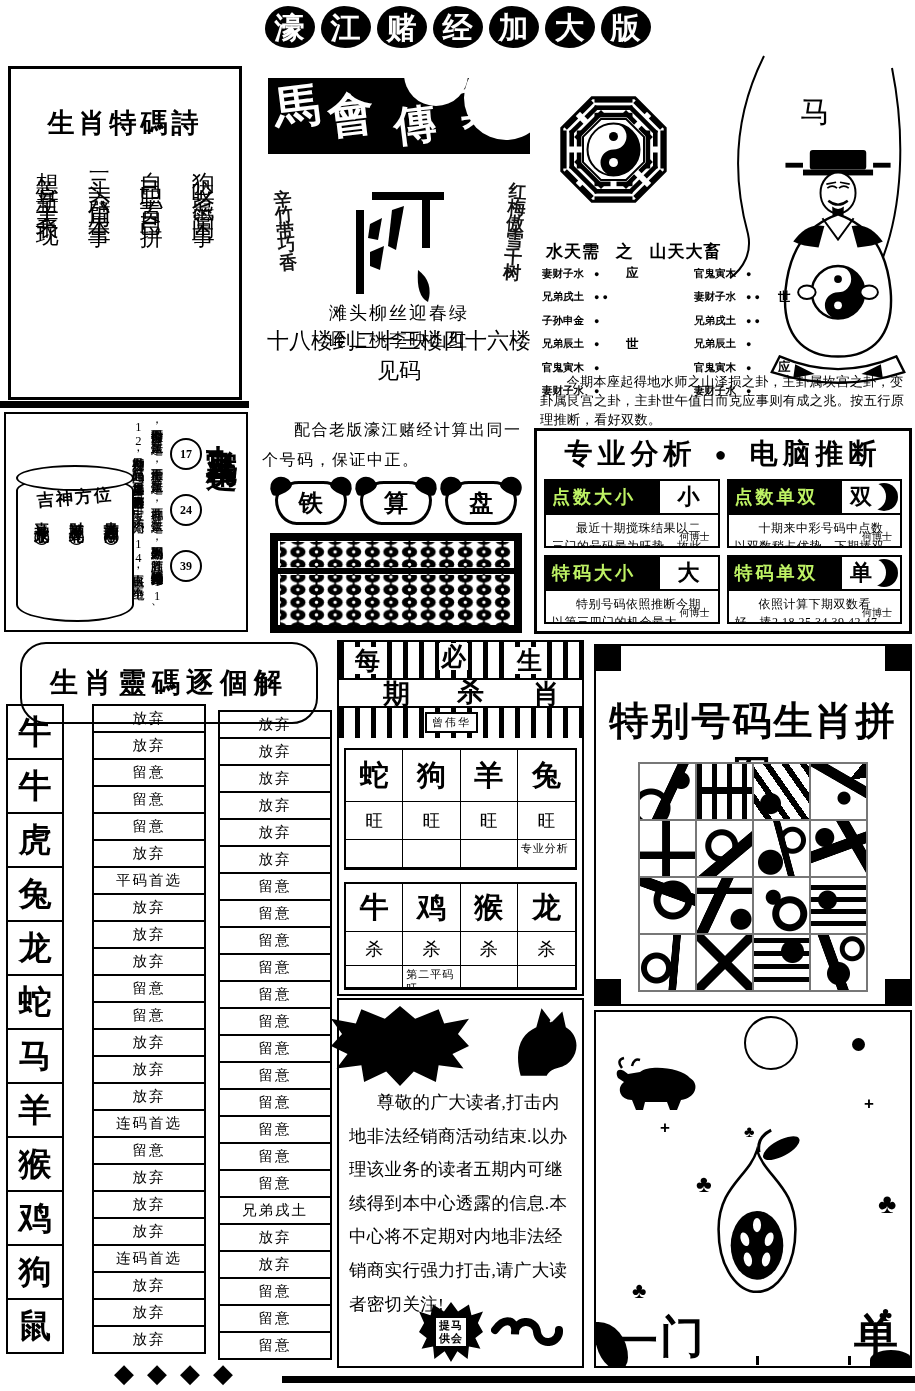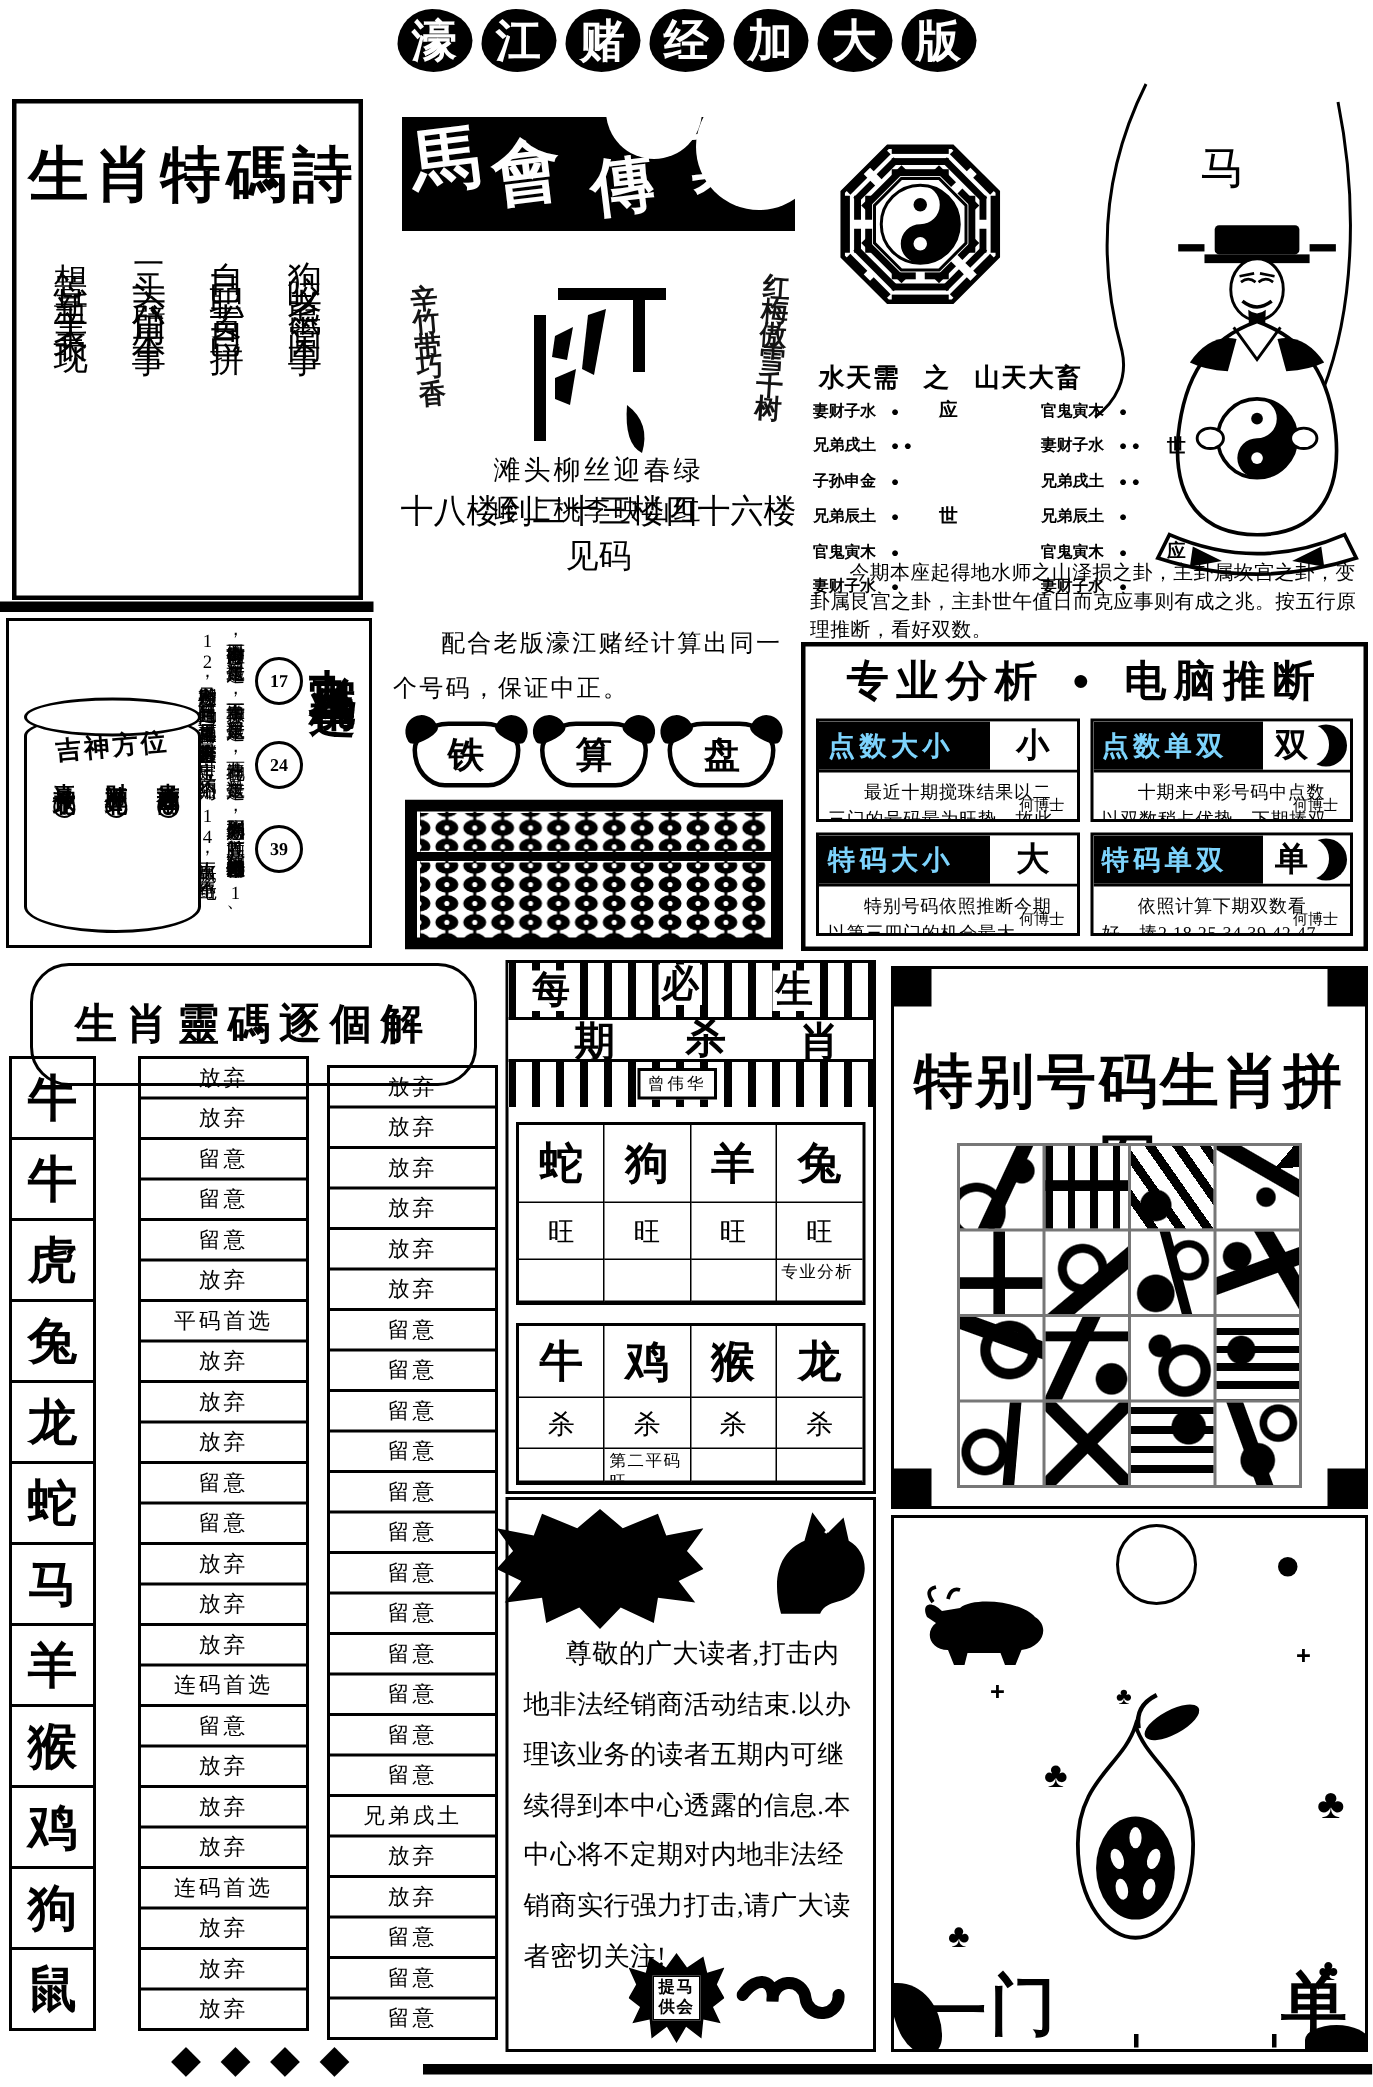--- a/index.html
+++ b/index.html
@@ -8,21 +8,21 @@
   font-family:"Liberation Serif","DejaVu Serif",serif;overflow:hidden}
 
 
 .header{position:absolute;left:0;top:6px;width:100%;text-align:center}
 .blob{display:inline-block;width:50px;height:42px;margin:0 3px;background:#000;
   border-radius:46% 54% 52% 48%/55% 50% 50% 45%;color:#fff;font-weight:bold;
   font-family:"Liberation Sans","DejaVu Sans",sans-serif;font-size:30px;line-height:44px}
 
 
 .poem-box{position:absolute;left:8px;top:66px;width:234px;height:334px;border:3px solid #000}
-.poem-title{margin-top:20px;text-align:right;font-size:40px;font-weight:bold;letter-spacing:4px}
+.poem-title{margin-top:36px;text-align:center;font-size:27px;font-weight:bold;letter-spacing:4px}
 .poem-cols{display:flex;justify-content:space-around;margin-top:12px;height:252px;padding:0 10px}
 .v-col{writing-mode:vertical-rl;text-orientation:upright;font-size:23px;letter-spacing:9px;line-height:1.1}
 .left-rule{position:absolute;left:0;top:401px;width:249px;height:7px;background:#000}
 
 
 .fax{position:absolute;left:268px;top:78px;width:262px;height:318px}
 .fax-banner{position:relative;height:76px;background:#000;overflow:hidden}
 .moon1{position:absolute;right:-18px;top:-22px;width:84px;height:84px;border-radius:50%;background:#fff;z-index:3}
 .moon2{position:absolute;right:62px;top:-36px;width:64px;height:64px;border-radius:50%;background:#fff;z-index:3}
 .bchar{position:absolute;color:#fff;font-weight:bold;transform:rotate(-7deg);z-index:2;line-height:1}
@@ -85,21 +85,21 @@
 
 
 .ap{position:absolute;left:534px;top:428px;width:378px;height:206px;border:3px solid #000}
 .ap-title{display:flex;justify-content:center;align-items:center;gap:18px;font-size:28px;font-weight:bold;
   letter-spacing:5px;margin-top:4px;font-family:"Liberation Sans","DejaVu Sans",sans-serif}
 .ap-bullet{font-size:20px}
 .ap-grid{position:absolute;left:7px;right:7px;top:48px;bottom:7px;display:grid;
   grid-template-columns:1fr 1fr;grid-template-rows:1fr 1fr;gap:7px}
 .ap-box{border:2px solid #000;position:relative;overflow:hidden}
 .ap-head{display:flex;height:34px;border-bottom:2px solid #000}
-.ap-head-label{flex:1;background:#000;color:#7dd3fc;font-size:18px;font-weight:bold;letter-spacing:3px;
+.ap-head-label{flex:1;background:#000;color:#bef264;font-size:18px;font-weight:bold;letter-spacing:3px;
   display:flex;align-items:center;padding-left:6px;white-space:nowrap}
 .ap-val{width:58px;background:#fff;display:flex;align-items:center;justify-content:center;position:relative}
 .ap-val-char{font-size:22px;font-weight:bold;z-index:2}
 .ap-moon{position:absolute;right:2px;top:50%;transform:translateY(-50%);width:28px;height:28px;
   border-radius:50%;background:#000}
 .ap-moon::after{content:"";position:absolute;left:-9px;top:0;width:25px;height:27px;border-radius:50%;background:#fff}
 .moonchar{position:absolute;left:8px}
 .ap-body{padding:4px 6px 0;font-size:12px;line-height:1.5;text-indent:2em;letter-spacing:.5px}
 .ap-sig{position:absolute;right:8px;bottom:2px;font-size:10px}
 

